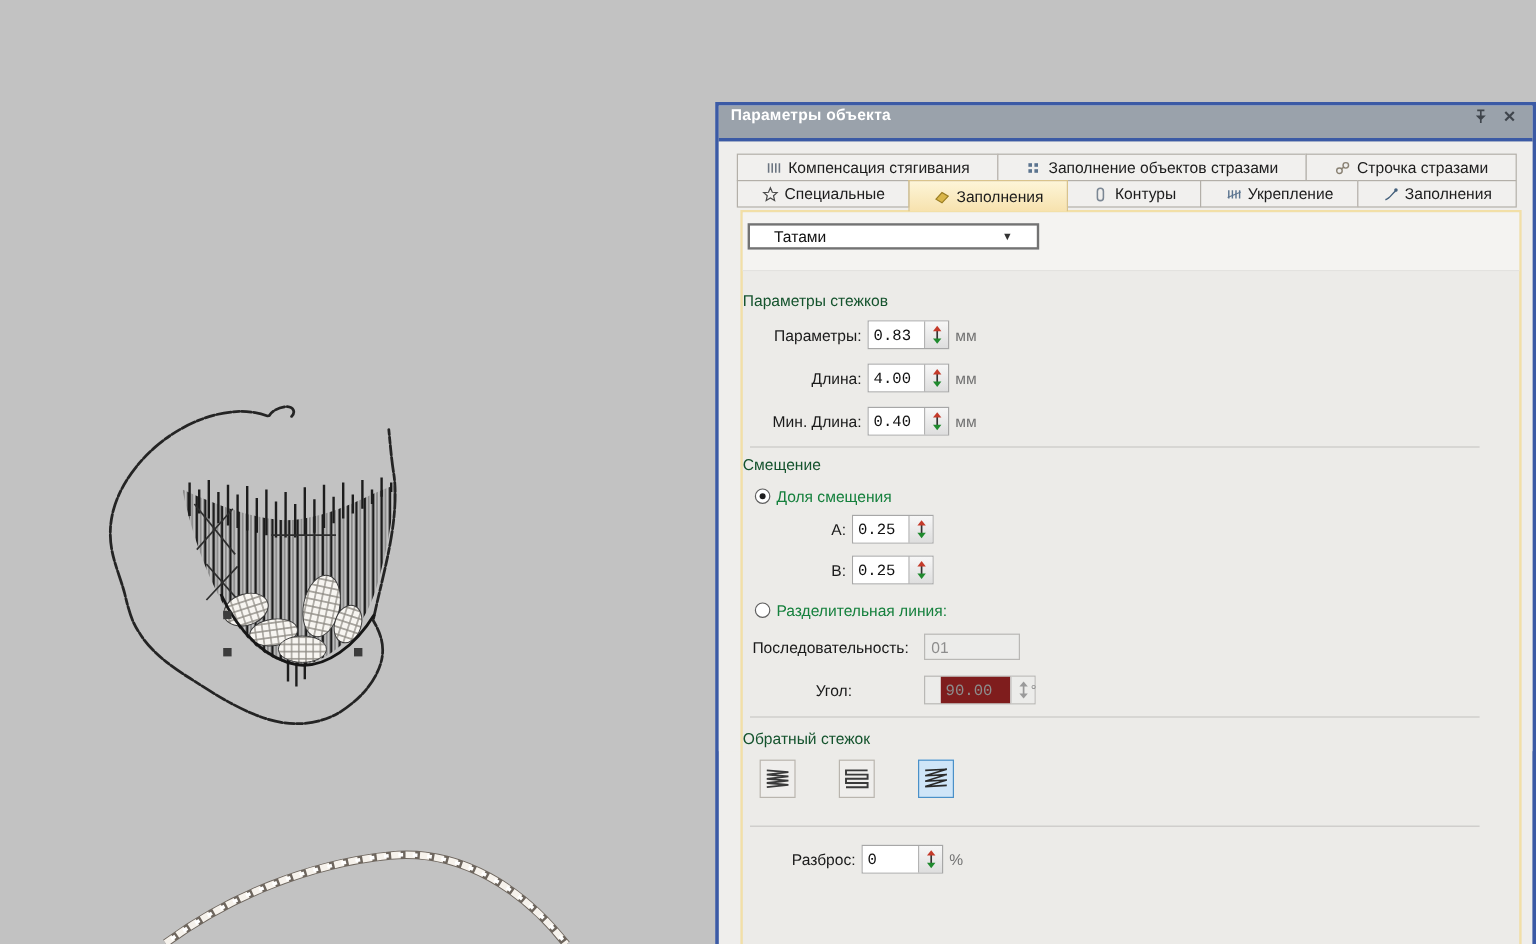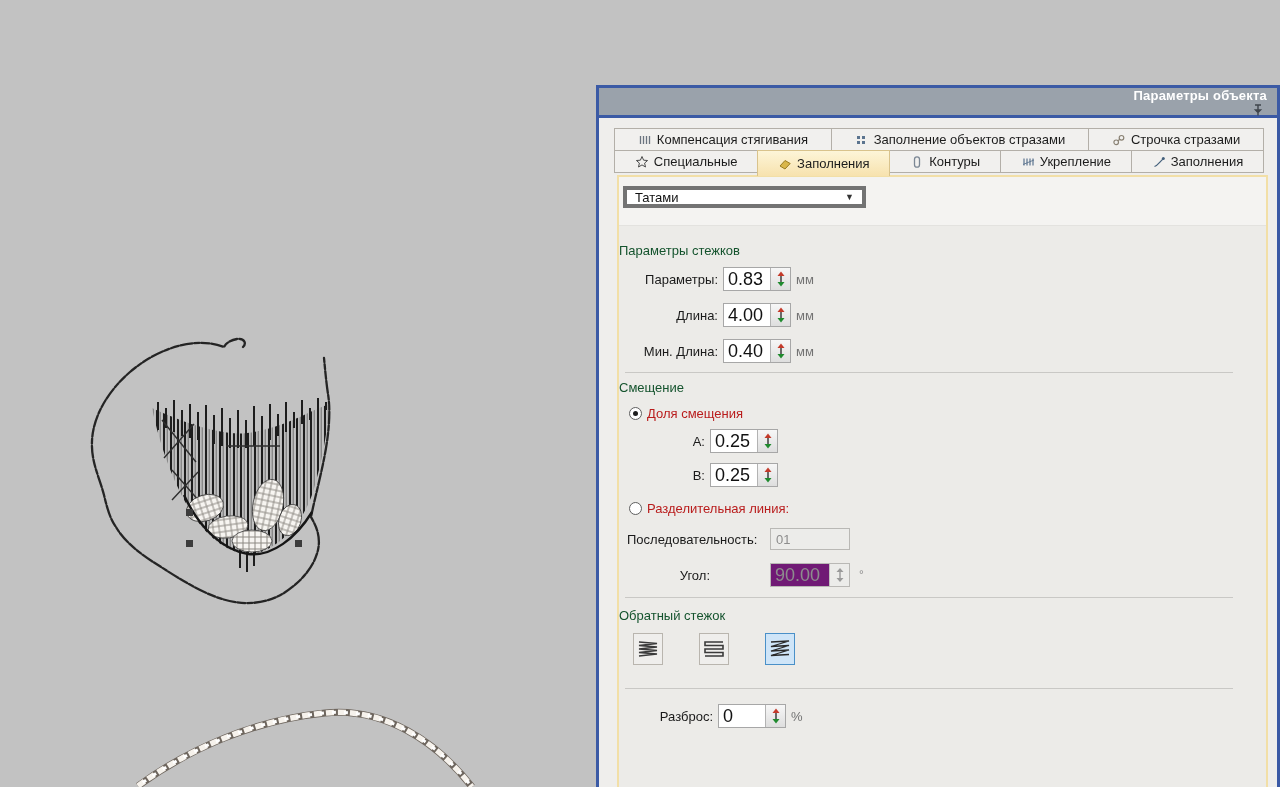--- a/index.html
+++ b/index.html
@@ -6,22 +6,22 @@
   html,body { width:1280px; height:787px; overflow:hidden;
     font-family:"Liberation Sans", sans-serif; background:#c2c2c2; }
 
   
   .canvas { position:absolute; left:0; top:0; width:1280px; height:787px; }
 
   
   .panel { position:absolute; left:596px; top:85px; width:684px; height:710px;
     border:3px solid #3b5aa5; background:#efeeec; }
   .titlebar { height:30px; background:#9aa2ab; border-bottom:3px solid #3b5aa5;
-    display:flex; align-items:flex-end; padding:0 10px; color:#fff;
-    font-size:13px; font-weight:700; letter-spacing:.2px;flex-direction:column; }
+    display:flex; align-items:flex-start; padding:0 10px; color:#fff;
+    font-size:13px; font-weight:700; letter-spacing:.2px; }
   .titlebar .spacer { flex:1; }
   .tb-btn { width:18px; height:18px; display:flex; align-items:center; justify-content:center;
     color:#3f454c; margin-left:6px; cursor:default; }
   .client { position:relative; height:508px; background:#efeeec; }
 
   
   .tabs { position:absolute; left:15px; top:10px; width:650px; }
   .tabrow { display:flex; height:23px; }
   .tab { flex:1 1 auto; display:flex; align-items:center; justify-content:center; gap:5px;
     background:#f1f0ee; border:1px solid #b3afa8; margin-left:-1px;
@@ -33,50 +33,50 @@
   .tab .ticn { display:inline-flex; width:14px; height:14px; }
 
   
   .page { position:absolute; left:18px; top:57px; right:9px; height:640px;
     border:2px solid #f2dfa7; background:#ecebe8; }
   .page-inner { position:relative; width:100%; height:100%; }
   .page-top { position:absolute; left:0; right:0; top:0; height:49px;
     background:#f4f3f1; border-bottom:1px solid #e3e2df; }
 
   .dropdown { position:absolute; left:4px; top:9px; width:243px; height:22px;
-    background:#fff; border:4px solid #737373; display:flex; align-items:center;
-    font-size:13px; color:#111; padding:0 8px; }
+    background:#fff; border:2px solid #737373; display:flex; align-items:center;
+    font-size:13px; color:#111; padding:0 20px; }
   .dropdown .dd-arrow { margin-left:auto; font-size:9px; color:#333; }
 
   .sect-title { position:absolute; left:0; width:226px; text-align:left;
     font-size:13px; color:#14532d; }
   .hr { position:absolute; left:6px; width:608px; height:1px; background:#c9c8c5; }
 
   .row { position:absolute; left:0; height:24px; display:flex; align-items:center; gap:5px; }
   .lbl { font-size:13px; color:#1a1a1a; text-align:right; }
   .unit { font-size:13px; color:#737373; }
 
   .spin { display:flex; border:1px solid #a7a7a7; background:#fff; height:24px; }
-  .spin input { width:46px; border:none; outline:none; font-size:18px;
-    font-family:Liberation Sans, sans-serif; padding:0 4px; color:#111; background:#fff; }
+  .spin input { width:46px; border:none; outline:none; font-size:13px;
+    font-family:Liberation Mono, monospace; padding:0 4px; color:#111; background:#fff; }
   .spin .btn { width:20px; background:linear-gradient(#f7f7f7,#dedede);
     border-left:1px solid #b3b3b3; display:flex; align-items:center; justify-content:center; }
   .spin.disabled { background:#ececea; border-color:#b9b8b5; }
-  .spin.disabled input { background:#701a75; color:#8d8d8d; width:58px; }
+  .spin.disabled input { background:#7f1d1d; color:#8d8d8d; width:58px;margin-left:13px; }
   .spin.disabled .btn { background:#ececea; border-left:1px solid #c2c1be; }
 
   .txtfield { width:80px; height:22px; border:1px solid #b9b8b5; background:#ececea;
     font-size:13px; color:#8d8d8d; padding:0 5px;
     font-family:"Liberation Sans",sans-serif; outline:none; }
 
   .radio { width:13px; height:13px; border-radius:50%; border:1px solid #5f5f5f;
     background:#fff; position:relative; flex:0 0 auto; }
   .radio.checked::after { content:""; position:absolute; left:3px; top:3px;
     width:5px; height:5px; border-radius:50%; background:#1e1e1e; }
-  .radio-lbl { font-size:13px; color:#b91c1c; }
+  .radio-lbl { font-size:13px; color:#15803d; }
 
   .bs-btn { position:absolute; width:30px; height:32px; background:#efeeec;
     border:1px solid #b9b5ae; display:flex; align-items:center; justify-content:center; }
   .bs-btn.selected { background:#cfe5f8; border:1px solid #4a90c8; }
 
   .deg { font-size:12px; color:#8d8d8d; }
 </style>
 </head>
 <body>
 

